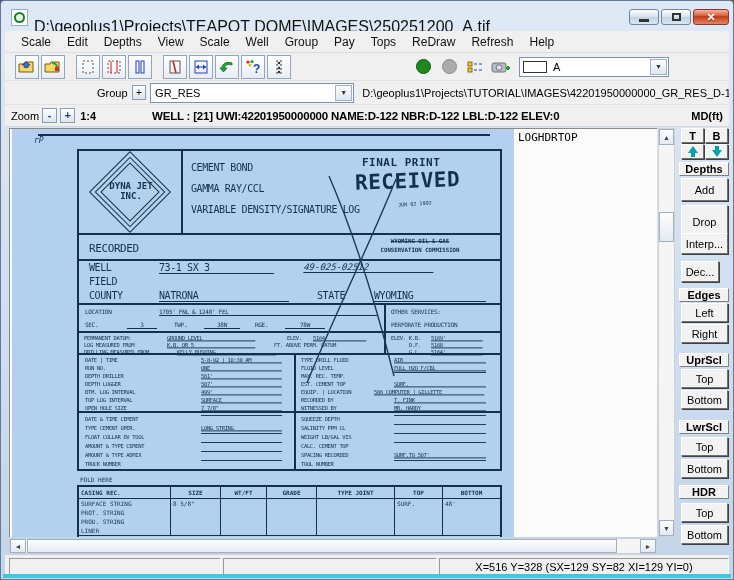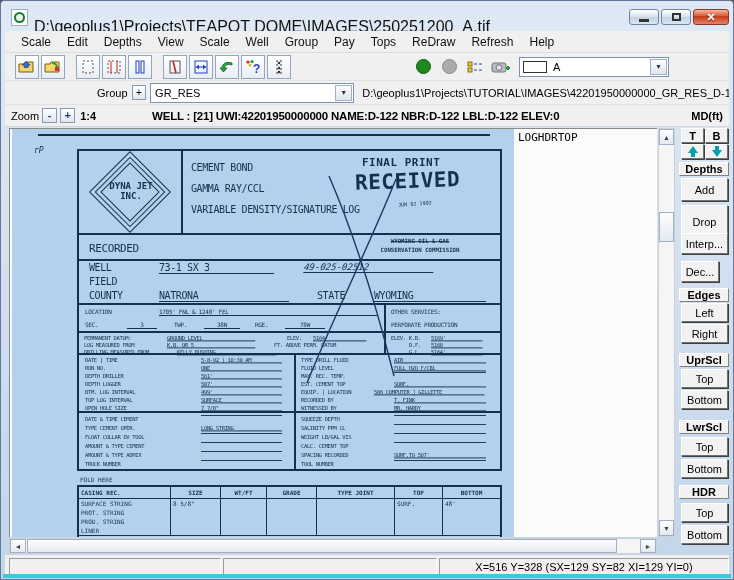--- a/index.html
+++ b/index.html
@@ -61,21 +61,21 @@
 
   
   .viewport{position:absolute;left:8px;top:127px;width:648px;height:409px;background:#fbfbfb;
     border-top:1px solid #8a8a8a;border-left:1px solid #8a8a8a;overflow:hidden;}
   .tif{position:absolute;left:2px;top:0;width:502px;height:409px;background:var(--blue);overflow:hidden;
     color:var(--ink);font-family:"DejaVu Sans Mono",monospace;}
   .toplabel{position:absolute;left:508px;top:2px;font-size:11px;color:#000;font-family:"DejaVu Sans Mono",monospace;}
 
   
   .topline{position:absolute;left:26px;top:5px;width:452px;border-top:2px solid var(--ink);}
-  .rp{position:absolute;left:22px;top:17px;font-size:8px;font-style:italic;}
+  .rp{position:absolute;left:22px;top:7px;font-size:8px;font-style:italic;}
   .docbox{position:absolute;left:65px;top:20px;width:425px;height:322px;border:2px solid var(--ink);}
   .sec{position:absolute;left:0;width:421px;border-bottom:2px solid var(--ink);}
   .abs{position:absolute;white-space:nowrap;}
   .ul{border-bottom:1px solid var(--ink);}
   .f10{font-size:10px;letter-spacing:-0.4px;}
   .f11{font-size:11px;letter-spacing:-0.4px;}
   .f6{font-size:6px;letter-spacing:-0.3px;}
   .f55{font-size:6px;transform:scale(0.92);transform-origin:0 0;letter-spacing:-0.4px;}
   .logo-cell{position:absolute;left:0;top:0;width:104px;height:84px;border-right:2px solid var(--ink);}
   .dia{position:absolute;border:1px solid var(--ink);transform:rotate(45deg);}

